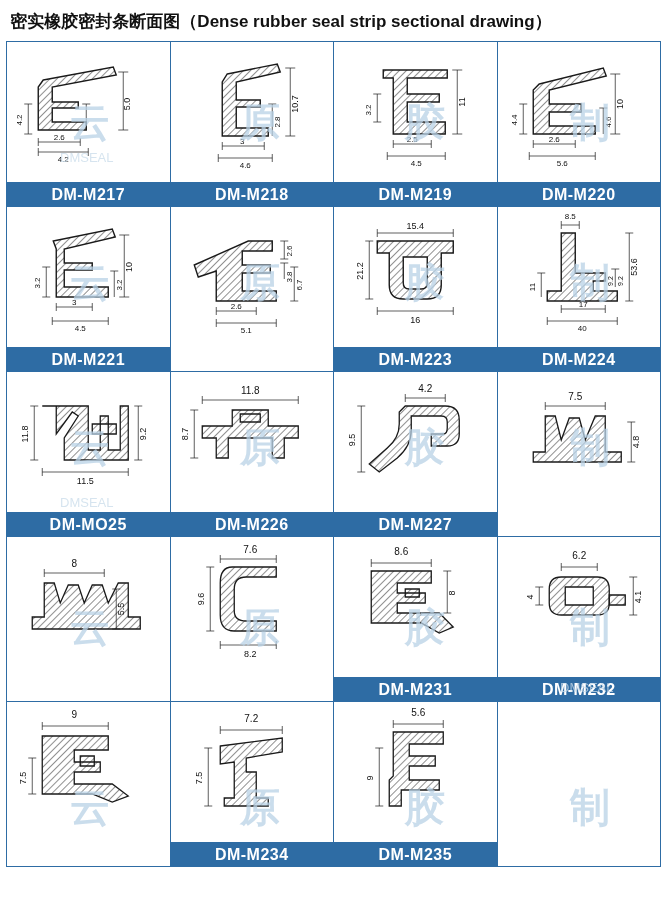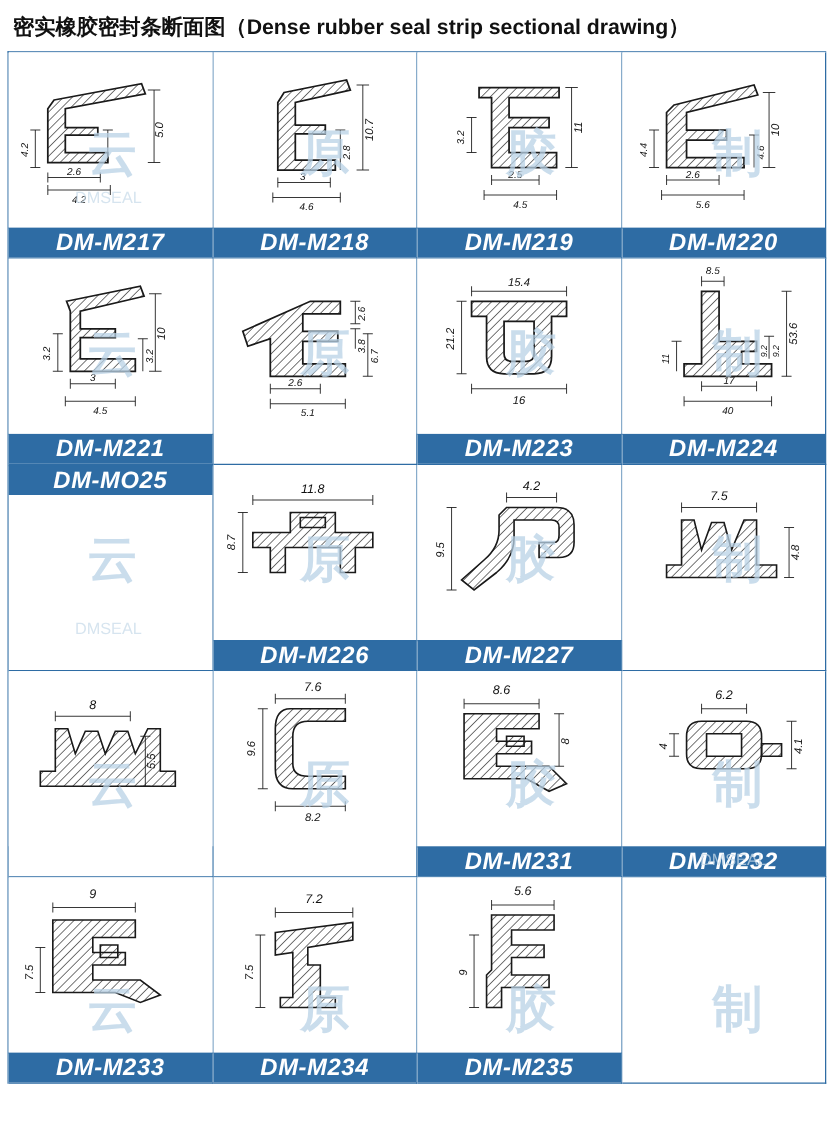--- a/index.html
+++ b/index.html
@@ -31,21 +31,20 @@
     white-space: nowrap;
   }
   .grid {
     display: grid;
     grid-template-columns: repeat(4, 1fr);
     gap: 0px;
     border-top: 1px solid #2e6ca4;
     border-left: 1px solid #2e6ca4;
     width: 654px;
     margin: 0 auto;
-    font-style: italic;
   }
   .cell {
     border-right: 1px solid #2e6ca4;
     border-bottom: 1px solid #2e6ca4;
     box-sizing: border-box;
     background: #fff;
     position: relative;
   }
   .fig {
     height: 140px;
@@ -57,21 +56,21 @@
     display: block;
     width: 100%;
     height: 100%;
   }
   .label {
     height: 23px;
     line-height: 23px;
     text-align: center;
     background: #2e6ca4;
     color: #ffffff;
-    font-size: 19px;
+    font-size: 16px;
     font-weight: bold;
     letter-spacing: 0.5px;
     border-top: 1px solid #2e6ca4;
   }
   
   .wm {
     position: absolute;
     left: 0; top: 0;
     width: 666px; height: 910px;
     pointer-events: none;
@@ -328,20 +327,40 @@
           <text x="114" y="74" font-size="7" fill="#111" transform="rotate(-90 114,74)" text-anchor="middle" font-family="Liberation Sans">9.2</text>
           <text x="36" y="80" font-size="8" fill="#111" transform="rotate(-90 36,80)" text-anchor="middle" font-family="Liberation Sans">11</text>
           <text x="84" y="100" font-size="8" fill="#111" text-anchor="middle" font-family="Liberation Sans">17</text>
           <text x="83" y="124" font-size="8" fill="#111" text-anchor="middle" font-family="Liberation Sans">40</text>
         </svg>
       </div>
       <div class="label">DM-M224</div>
     </div>
 
     <div class="cell">
+      <div class="fig">
+        <svg viewBox="0 0 160 140" preserveAspectRatio="xMidYMid meet">
+          <path d="M34,34 L48,34 L48,62 L64,40 L70,44 L56,66 L56,88 L120,88 L120,34 L112,34 L112,78 L100,78 L100,44 L92,44 L92,78 L80,78 L80,34 L34,34 Z
+                   M84,52 L108,52 L108,62 L84,62 Z" fill="url(#h1)" stroke="#1a1a1a" stroke-width="1.3"></path>
+          <g stroke="#1a1a1a" stroke-width="0.7" fill="none">
+            <line x1="26" y1="34" x2="26" y2="88"></line>
+            <line x1="22" y1="34" x2="30" y2="34"></line>
+            <line x1="22" y1="88" x2="30" y2="88"></line>
+            <line x1="130" y1="34" x2="130" y2="88"></line>
+            <line x1="126" y1="34" x2="134" y2="34"></line>
+            <line x1="126" y1="88" x2="134" y2="88"></line>
+            <line x1="34" y1="100" x2="120" y2="100"></line>
+            <line x1="34" y1="96" x2="34" y2="104"></line>
+            <line x1="120" y1="96" x2="120" y2="104"></line>
+          </g>
+          <text x="20" y="62" font-size="9" fill="#111" transform="rotate(-90 20,62)" text-anchor="middle" font-family="Liberation Sans">11.8</text>
+          <text x="138" y="62" font-size="9" fill="#111" transform="rotate(-90 138,62)" text-anchor="middle" font-family="Liberation Sans">9.2</text>
+          <text x="77" y="112" font-size="9" fill="#111" text-anchor="middle" font-family="Liberation Sans">11.5</text>
+        </svg>
+      </div>
       <div class="label">DM-MO25</div>
     </div>
 
     <div class="cell">
       <div class="fig">
         <svg viewBox="0 0 160 140" preserveAspectRatio="xMidYMid meet">
           <path d="M60,38 L96,38 L96,54 L126,54 L126,66 L112,66 L112,86 L100,86 L100,66 L56,66 L56,86 L44,86 L44,66 L30,66 L30,54 L60,54 Z
                    M68,42 L88,42 L88,50 L68,50 Z" fill="url(#h1)" stroke="#1a1a1a" stroke-width="1.3"></path>
           <g stroke="#1a1a1a" stroke-width="0.7" fill="none">
             <line x1="30" y1="28" x2="126" y2="28"></line>
@@ -490,21 +509,20 @@
             <line x1="34" y1="20" x2="34" y2="28"></line>
             <line x1="100" y1="20" x2="100" y2="28"></line>
             <line x1="24" y1="56" x2="24" y2="92"></line>
             <line x1="20" y1="56" x2="28" y2="56"></line>
             <line x1="20" y1="92" x2="28" y2="92"></line>
           </g>
           <text x="66" y="16" font-size="10" fill="#111" text-anchor="middle" font-family="Liberation Sans">9</text>
           <text x="18" y="76" font-size="9" fill="#111" transform="rotate(-90 18,76)" text-anchor="middle" font-family="Liberation Sans">7.5</text>
         </svg>
       </div>
-      <div class="label">DM-M233</div>
     </div>
 
     <div class="cell">
       <div class="fig">
         <svg viewBox="0 0 160 140" preserveAspectRatio="xMidYMid meet">
           <path d="M48,44 L110,36 L110,50 L74,56 L74,70 L84,70 L84,96 L96,96 L96,104 L52,104 L52,96 L62,96 L62,60 L48,62 Z" fill="url(#h1)" stroke="#1a1a1a" stroke-width="1.3"></path>
           <g stroke="#1a1a1a" stroke-width="0.7" fill="none">
             <line x1="48" y1="28" x2="110" y2="28"></line>
             <line x1="48" y1="24" x2="48" y2="32"></line>
             <line x1="110" y1="24" x2="110" y2="32"></line>

